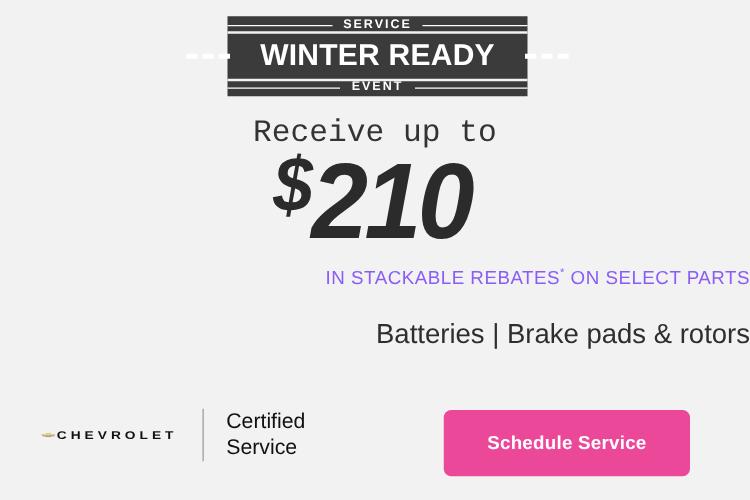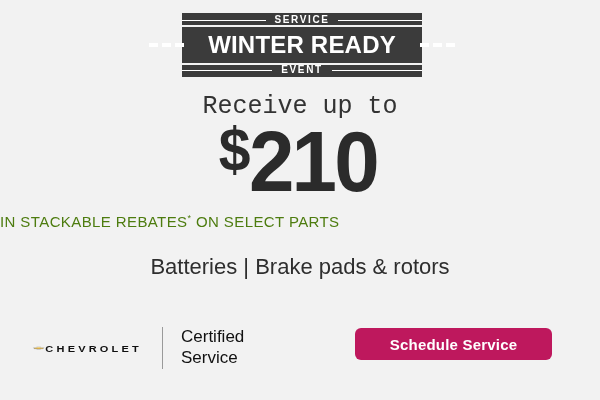--- a/index.html
+++ b/index.html
@@ -117,20 +117,21 @@
   .price {
     position: absolute;
     left: 0;
     top: 118px;
     width: 100%;
     text-align: center;
     color: #2b2b2b;
     line-height: 1;
     font-weight: 700;
     white-space: nowrap;
+    font-style: italic;
   }
   .price-currency {
     font-size: 62px;
     font-weight: 700;
     letter-spacing: -1px;
     vertical-align: top;
     display: inline-block;
     transform: scaleX(0.92);
     transform-origin: right center;
   }
@@ -141,43 +142,43 @@
     display: inline-block;
     transform: scaleX(0.95);
     transform-origin: left center;
   }
 
   .rebates {
     position: absolute;
     left: 0;
     top: 214px;
     width: 100%;
-    text-align: left;
+    text-align: right;
     font-size: 15px;
-    color: #4d7c0f;
+    color: #8b5cf6;
     letter-spacing: 0.4px;
     line-height: 1;
   }
   .rebates sup {
     font-size: 9px;
     vertical-align: super;
   }
 
   .parts {
     position: absolute;
     left: 0;
     top: 252px;
     width: 100%;
     text-align: center;
     font-size: 22px;
     color: #2e2e2e;
     line-height: 1.38;
     font-weight: 400;
   }
-  .parts div { white-space: nowrap; }
+  .parts div { white-space: nowrap; text-align: right; }
 
   
   .footer-brand {
     position: absolute;
     left: 32px;
     top: 320px;
     display: flex;
     align-items: center;
     height: 56px;
   }
@@ -211,22 +212,22 @@
     font-weight: 400;
     color: #111111;
     line-height: 1.22;
   }
 
   .cta-button {
     position: absolute;
     left: 355px;
     top: 328px;
     width: 197px;
-    height: 32px;
-    background: #be185d;
+    height: 53px;
+    background: #ec4899;
     border: none;
     border-radius: 6px;
     color: #ffffff;
     font-family: "Liberation Sans", sans-serif;
     font-size: 15px;
     font-weight: 700;
     letter-spacing: 0.2px;
     cursor: pointer;
     padding: 0;
   }

